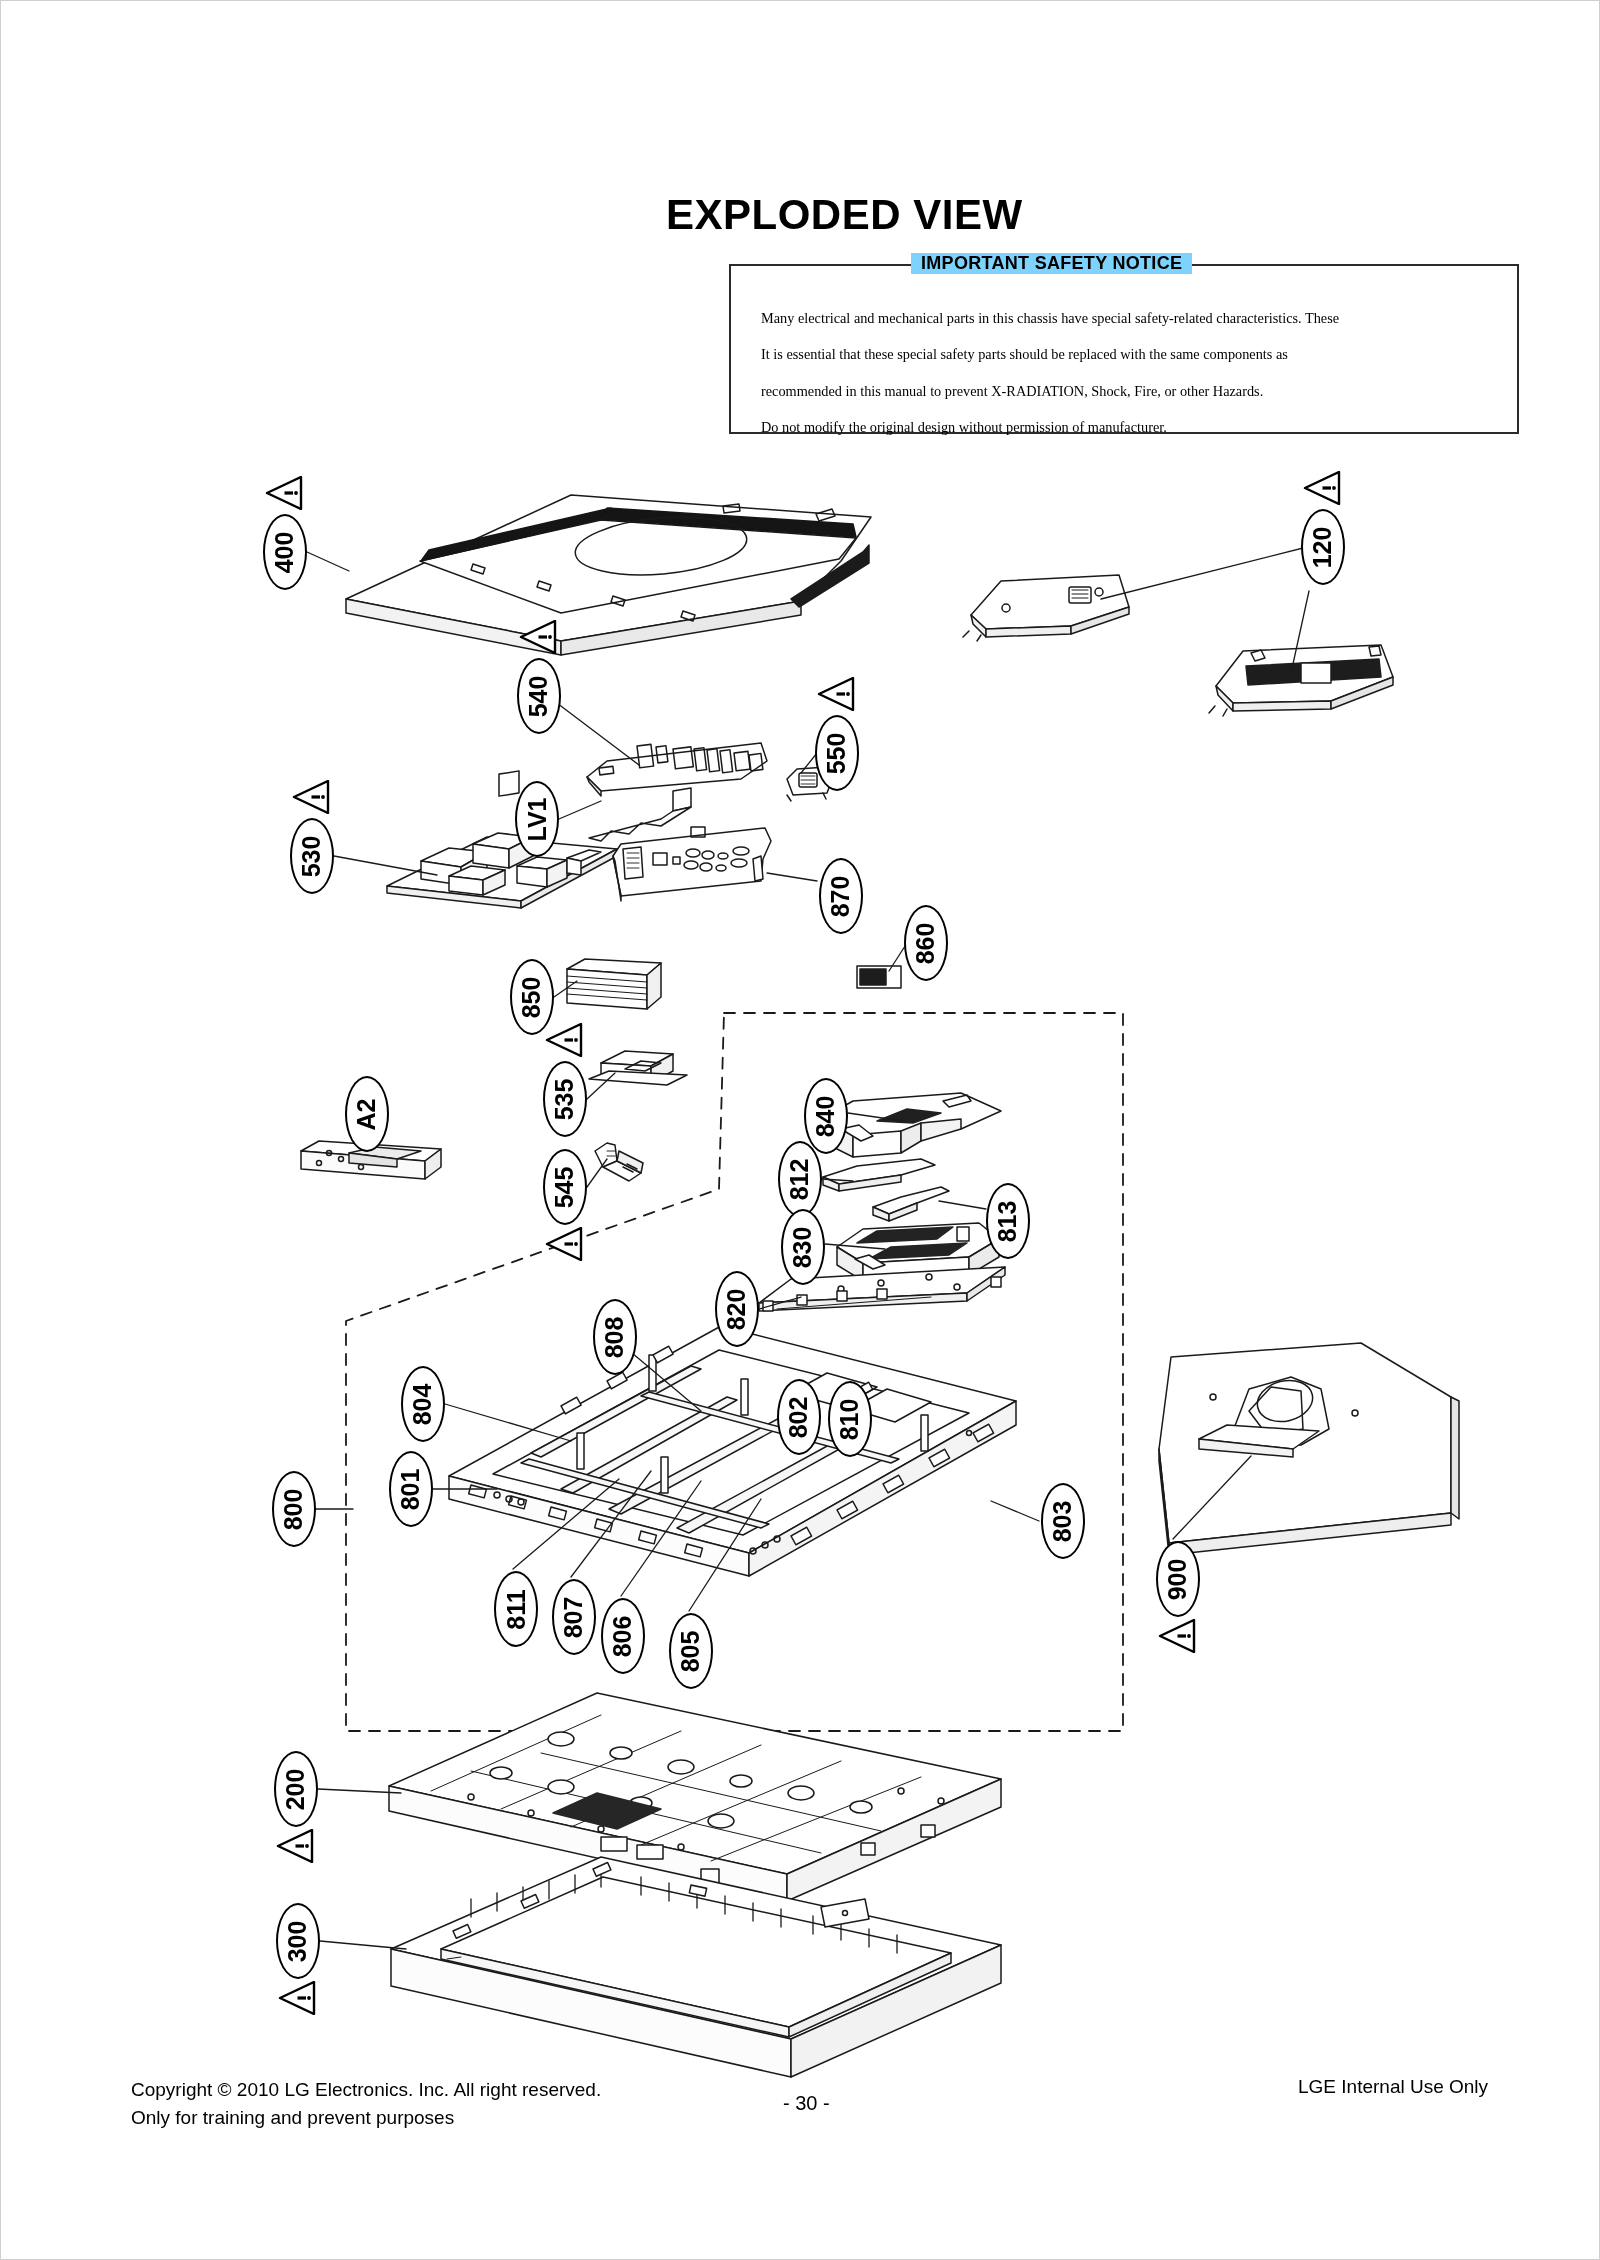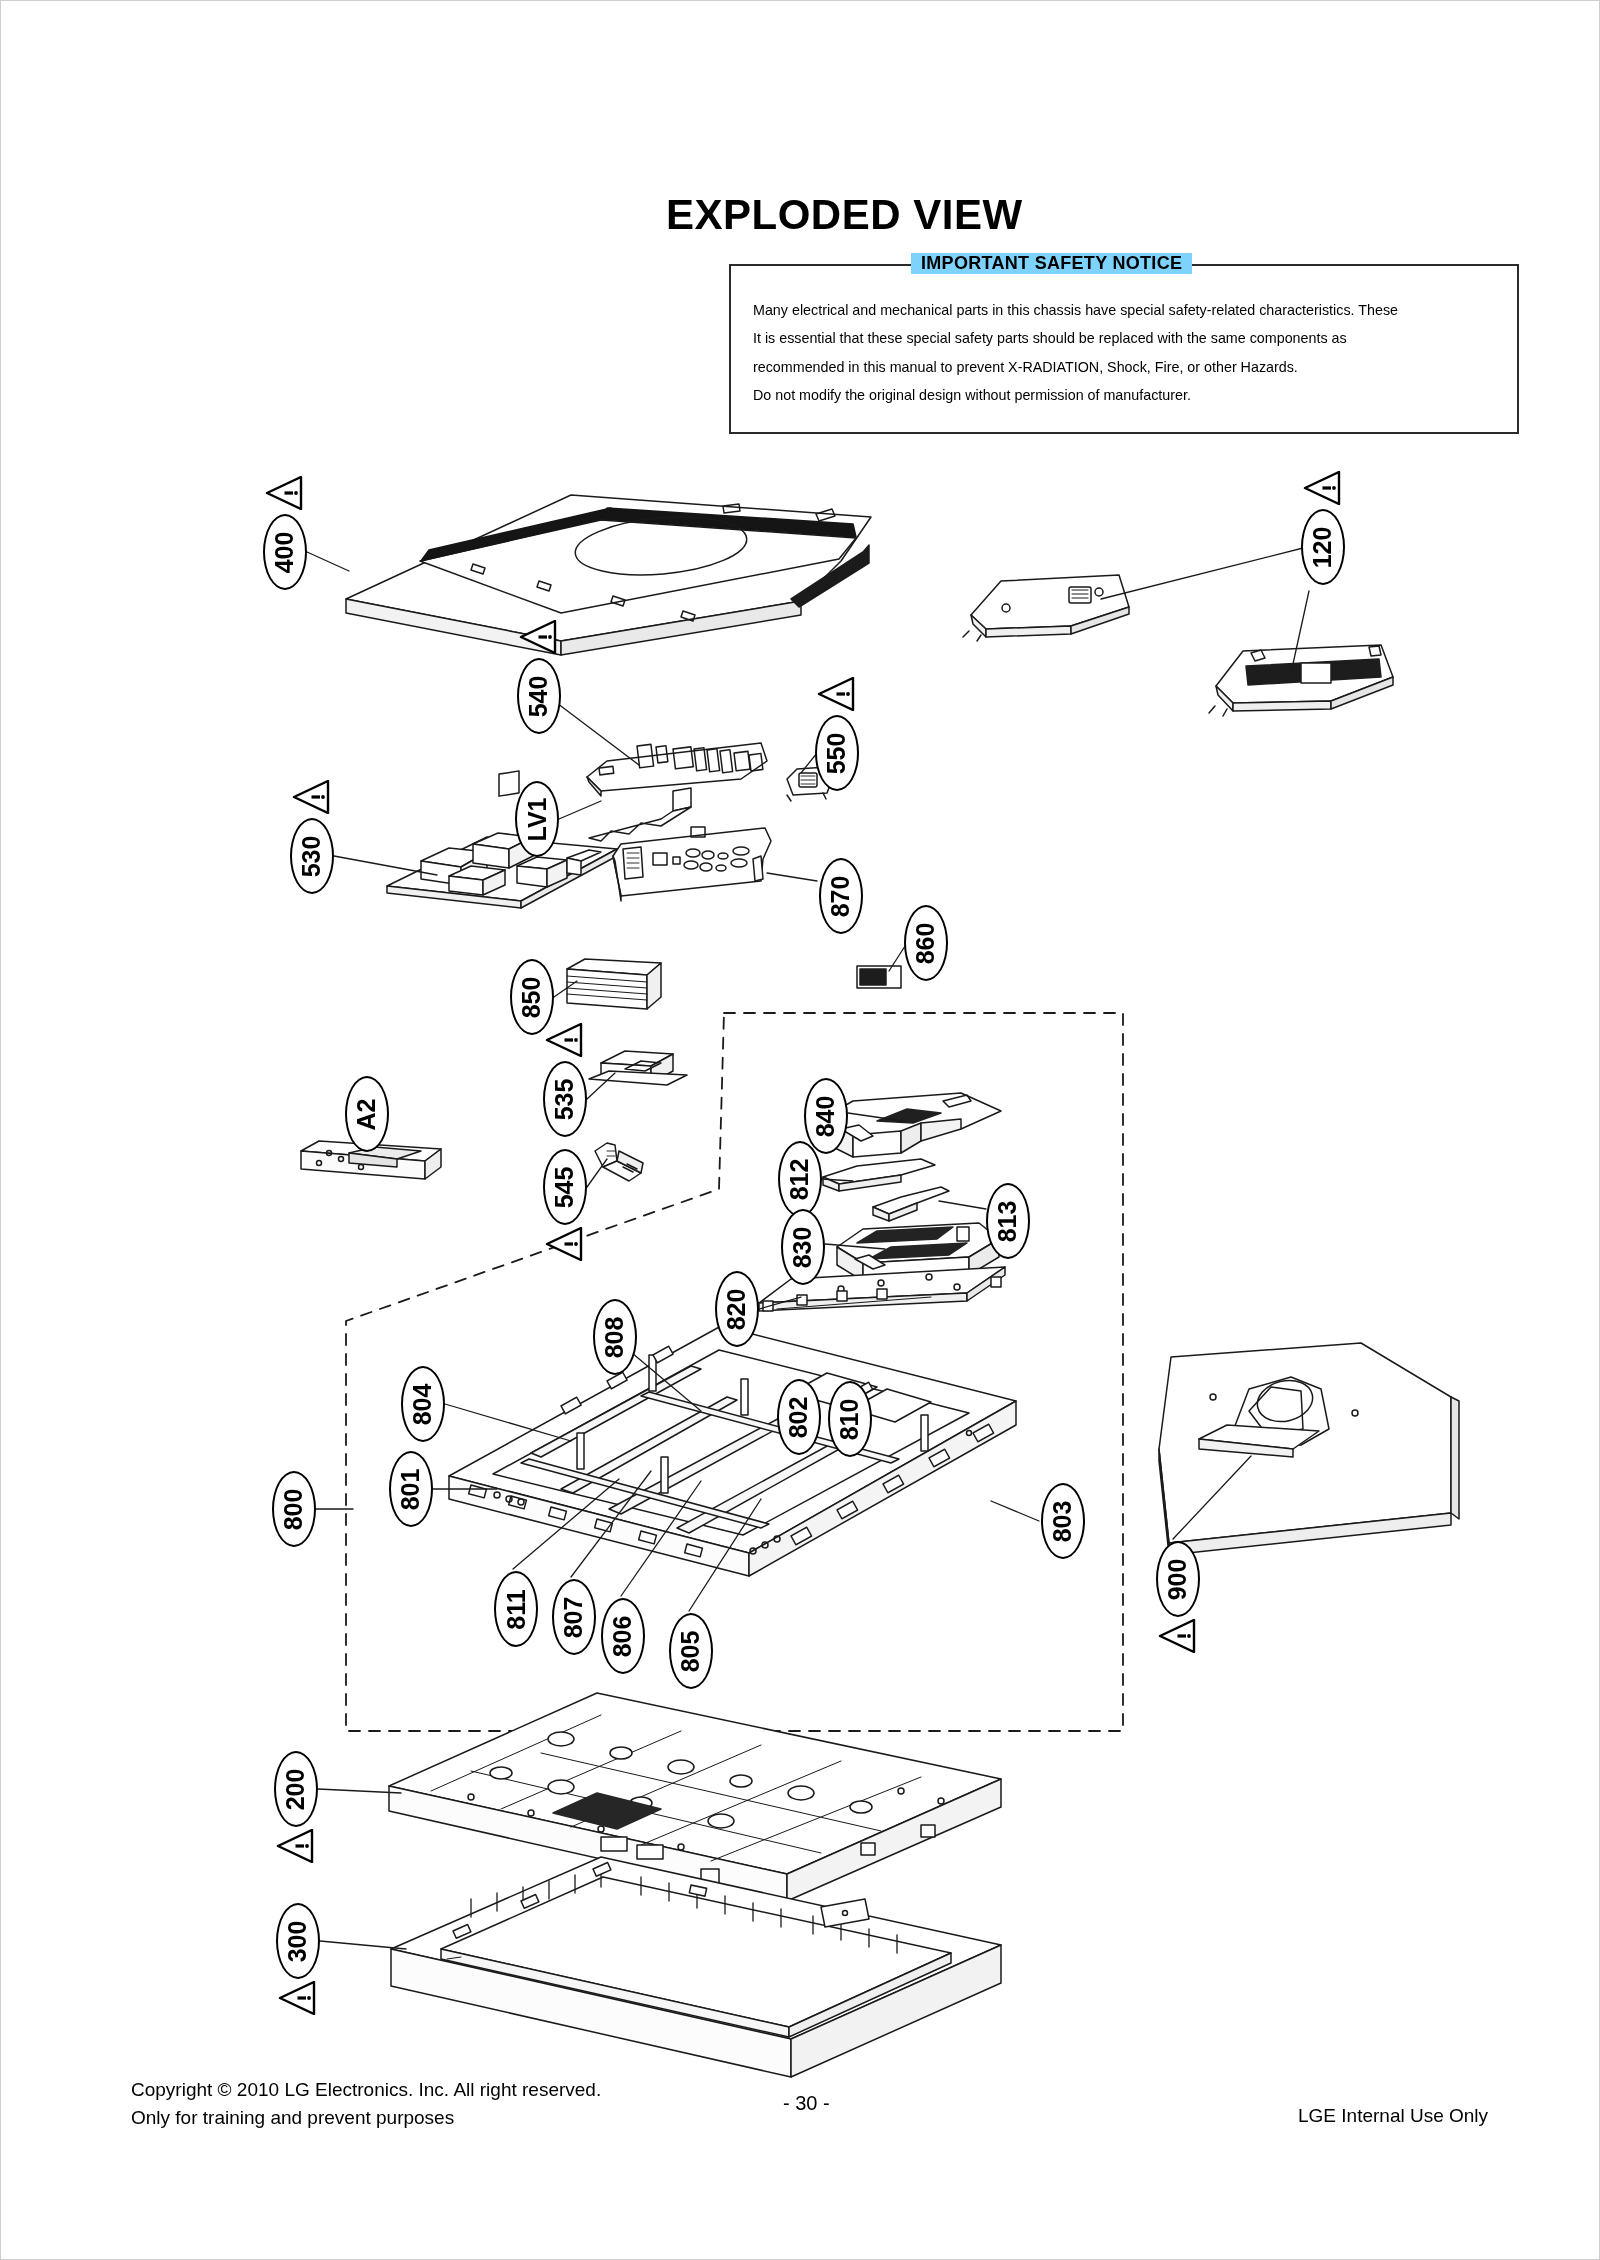--- a/index.html
+++ b/index.html
@@ -46,21 +46,21 @@
     font-weight:bold;
     letter-spacing:0.3px;
     white-space:nowrap;
   }
   #safety-body{
     position:absolute;
     left:14px;right:14px;top:26px;
     font-size:14.3px;
     line-height:1.42;
   }
-  #safety-body p{margin:8px;}
+  #safety-body p{margin:16px;font-family:Liberation Serif, serif;}
   #safety-body p.just{text-align:justify;text-align-last:left;}
   .inline-warn{
     display:inline-block;
     width:15px;height:13px;
     position:relative;
     vertical-align:-2px;
     margin:0 2px;
   }
   .inline-warn .tri{
     position:absolute;left:0;top:0;
@@ -118,21 +118,21 @@
   .warn svg{display:block;}
 
   
   #footer{
     position:absolute;
     left:0;top:2075px;width:1600px;
     font-size:19px;
   }
   #fl{position:absolute;left:130px;top:0;line-height:1.45;}
   #fc{position:absolute;left:782px;top:16px;font-size:20px;text-align:right;}
-  #fr{position:absolute;left:1297px;top:0;margin-top:29px;}
+  #fr{position:absolute;left:1297px;top:0;}
 </style>
 </head>
 <body>
 
 <div id="page">
 
   <div id="page-title">EXPLODED VIEW</div>
 
   <div id="safety-notice">
     <div id="safety-legend">IMPORTANT SAFETY NOTICE</div>

